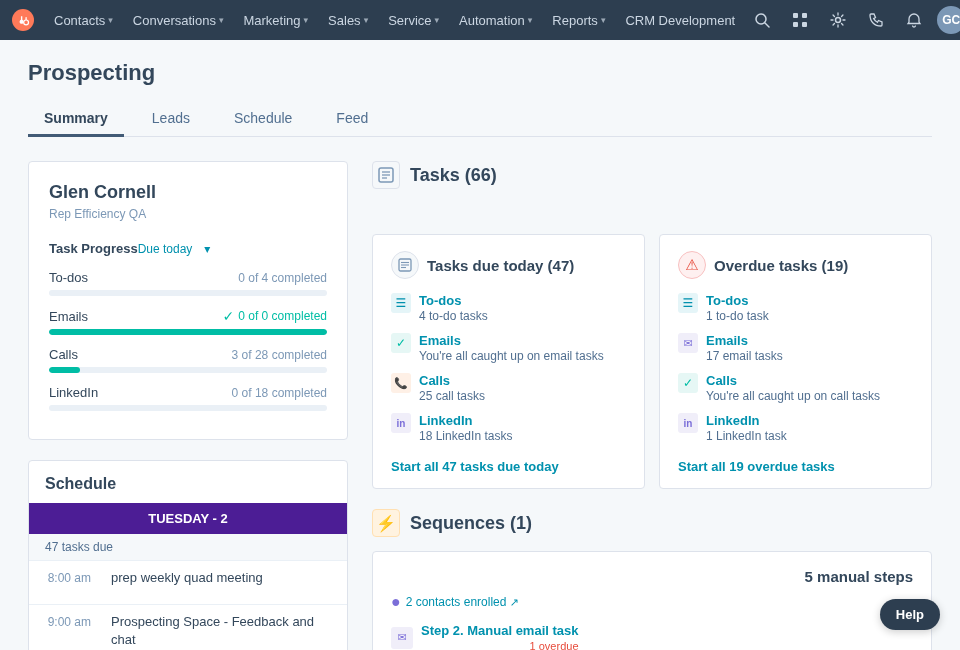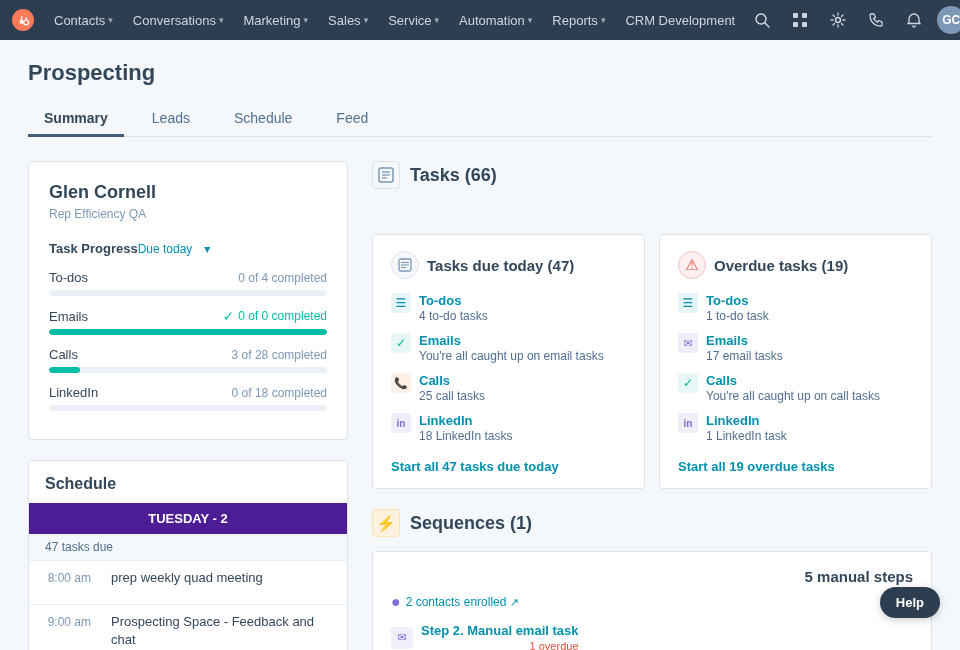--- a/index.html
+++ b/index.html
@@ -294,21 +294,21 @@
       font-size: 13px; font-weight: 600; color: #0091ae;
       cursor: pointer;
     }
     .seq-overdue {
       font-size: 11px; color: #e74c3c; margin-top: 2px;
     }
 
     
     .help-btn {
       position: fixed;
-      bottom: 32px; right: 20px;
+      bottom: 20px; right: 20px;
       background: #2d3e50;
       color: #fff;
       border-radius: 20px;
       padding: 8px 16px;
       font-size: 13px; font-weight: 600;
       cursor: pointer;
       box-shadow: 0 2px 8px rgba(0,0,0,0.2);
     }
   </style>
 </head>

